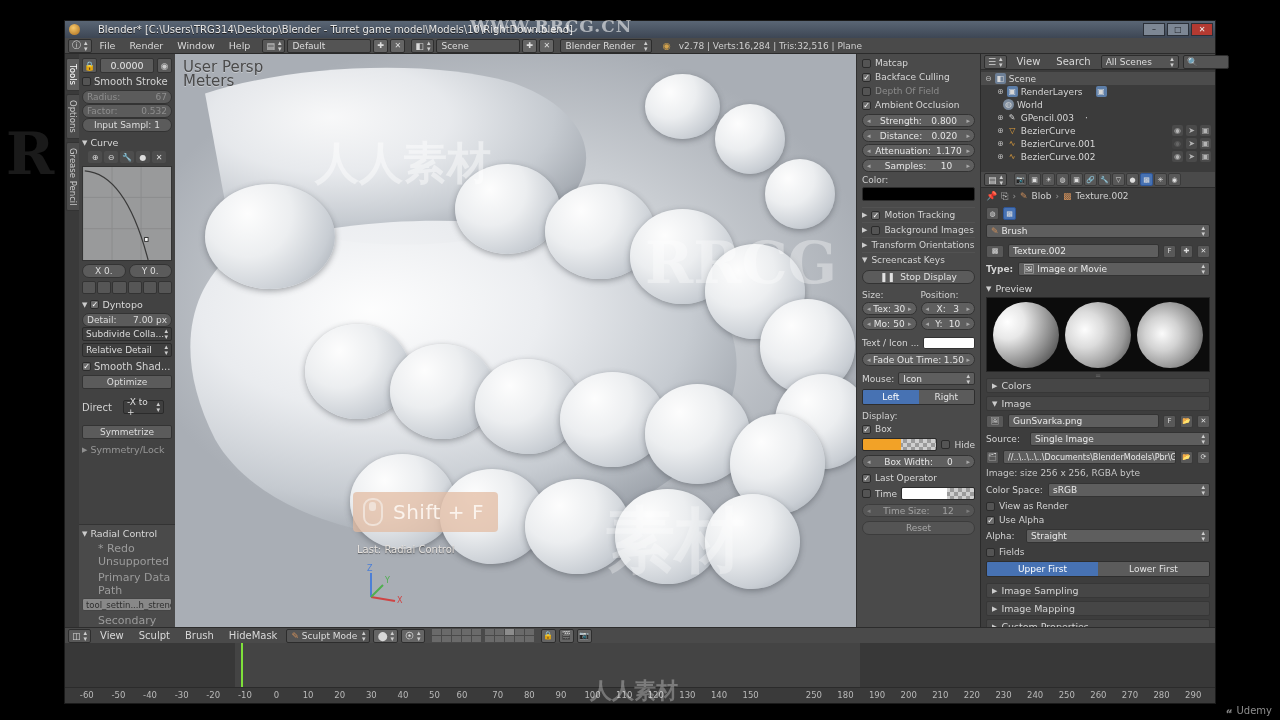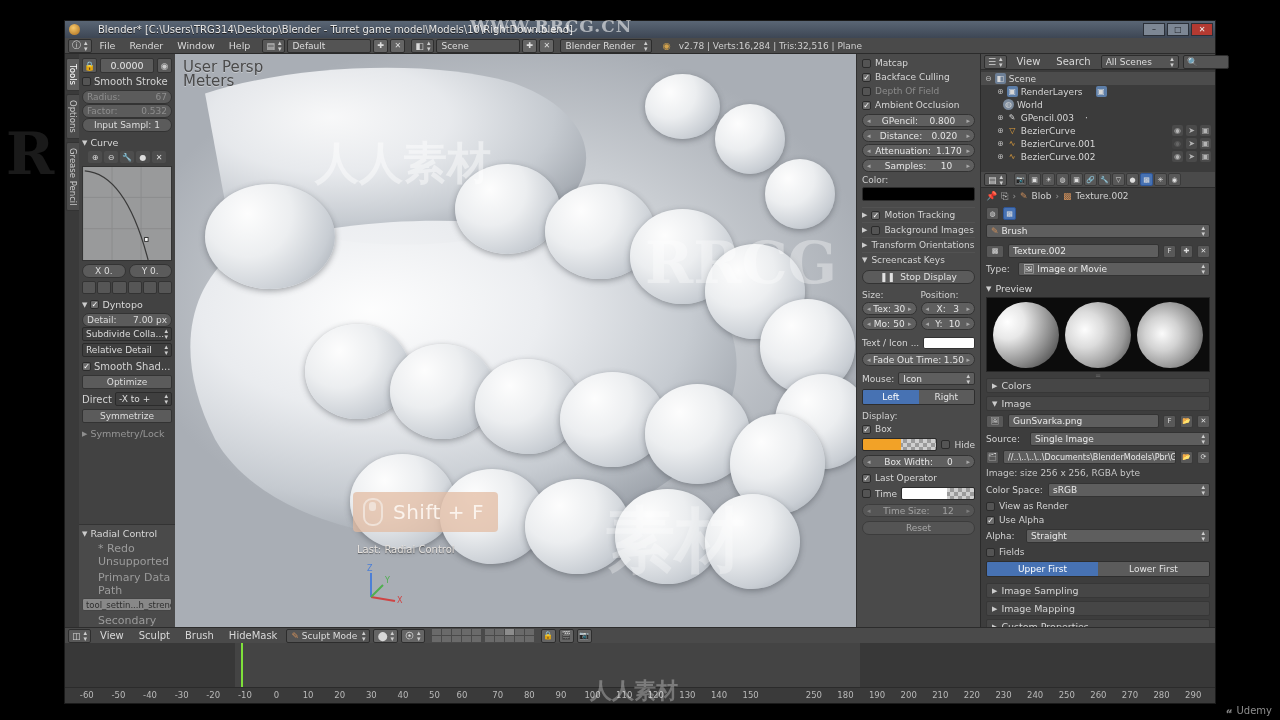--- a/index.html
+++ b/index.html
@@ -377,21 +377,21 @@
             <span>Relative Detail</span>
             <span class="spin">▴<br>▾</span>
           </div>
           <div class="row" style="margin-top:4px;">
             <span class="cb on">✓</span>
             <span>Smooth Shad...</span>
           </div>
           <div class="btnwide">Optimize</div>
           <div class="row">
             <span>Direct</span>
-            <div class="dropdown" style="flex:1;margin:0;">
+            <div class="dropdown" style="flex:1;margin:8px;">
               <span>-X to +</span>
               <span class="spin">▴<br>▾</span>
             </div>
           </div>
           <div class="btnwide">Symmetrize</div>
           <div class="sectionhdr" style="opacity:.55;">
             <span class="tri">▶</span>
             <span>Symmetry/Lock</span>
           </div>
         </div>
@@ -483,21 +483,21 @@
         <div class="vp-row dim">
           <span class="cb"></span>
           <span>Depth Of Field</span>
         </div>
         <div class="vp-row">
           <span class="cb on">✓</span>
           <span>Ambient Occlusion</span>
         </div>
         <div class="numpill">
           <span class="arr">◂</span>
-          <span>GPencil:</span>
+          <span>Strength:</span>
           <span>0.800</span>
           <span class="arr">▸</span>
         </div>
         <div class="numpill">
           <span class="arr">◂</span>
           <span>Distance:</span>
           <span>0.020</span>
           <span class="arr">▸</span>
         </div>
         <div class="numpill">
@@ -741,21 +741,21 @@
               <span class="spin">▴<br>▾</span>
             </div>
             <div class="prow" style="margin-top:6px;">
               <div class="ptab" style="width:18px;">▩</div>
               <div class="ptextfield">Texture.002</div>
               <div class="ptab">F</div>
               <div class="ptab">✚</div>
               <div class="ptab">✕</div>
             </div>
             <div class="prow">
-              <span style="width:28px;">Type:</span>
+              <span style="width:28px;font-weight:bold;">Type:</span>
               <div class="pdrop">
                 <span><span>🖼</span>
                 <span>Image or Movie</span></span>
                 <span class="spin">▴<br>▾</span>
               </div>
             </div>
 
             <div class="phdr">
               <span class="tri">▼</span>
               <span>Preview</span>

